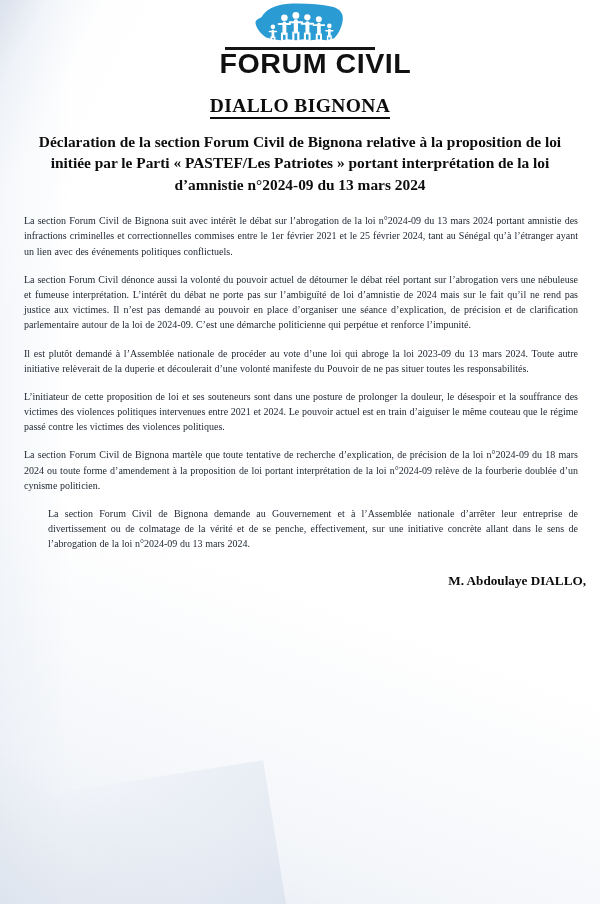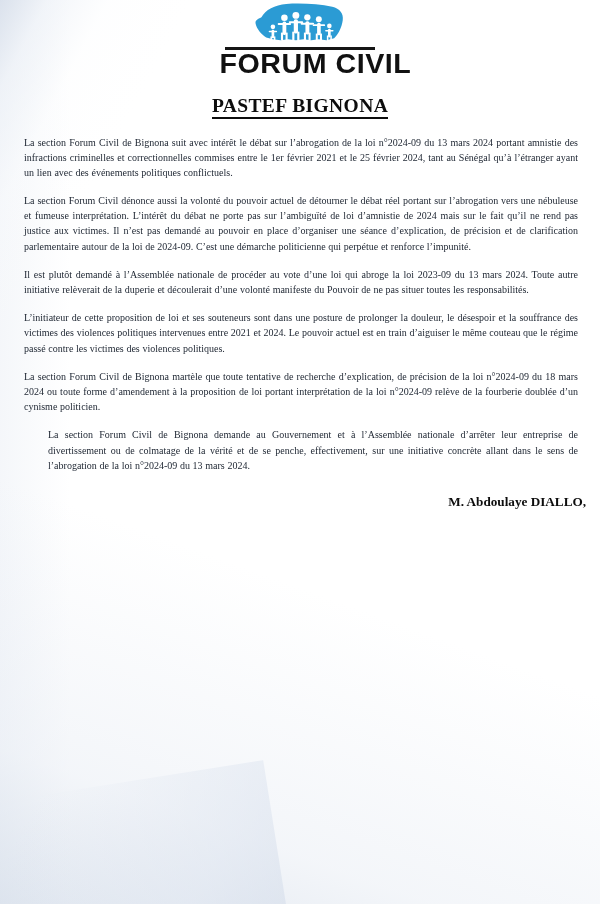--- a/index.html
+++ b/index.html
@@ -198,21 +198,22 @@
             <rect x="102.6" y="29.2" width="8.8" height="1.7" rx="0.8"></rect>
             <rect x="104.4" y="35" width="1.6" height="5"></rect>
             <rect x="108" y="35" width="1.6" height="5"></rect>
           </g>
         </svg>
         <div class="logo-rule"></div>
         <div class="logo-word">FORUM CIVIL</div>
       </div>
     </div>
 
-    <h1 class="doc-title"><span class="ul">PASTEF BIGNONA</span></h1>
+    <h1 class="doc-title"><span class="ul">DIALLO BIGNONA</span></h1>
+    <h2 class="doc-subtitle">Déclaration de la section Forum Civil de Bignona relative à la proposition de loi initiée par le Parti « PASTEF/Les Patriotes » portant interprétation de la loi d’amnistie n°2024-09 du 13 mars 2024</h2>
 
     <div class="body-copy">
       <p class="para">La section Forum Civil de Bignona suit avec intérêt le débat sur l’abrogation de la loi n°2024-09 du 13 mars 2024 portant amnistie des infractions criminelles et correctionnelles commises entre le 1er février 2021 et le 25 février 2024, tant au Sénégal qu’à l’étranger ayant un lien avec des événements politiques conflictuels.</p>
       <p class="para">La section Forum Civil dénonce aussi la volonté du pouvoir actuel de détourner le débat réel portant sur l’abrogation vers une nébuleuse et fumeuse interprétation. L’intérêt du débat ne porte pas sur l’ambiguïté de loi d’amnistie de 2024 mais sur le fait qu’il ne rend pas justice aux victimes. Il n’est pas demandé au pouvoir en place d’organiser une séance d’explication, de précision et de clarification parlementaire autour de la loi de 2024-09. C’est une démarche politicienne qui perpétue et renforce l’impunité.</p>
       <p class="para">Il est plutôt demandé à l’Assemblée nationale de procéder au vote d’une loi qui abroge la loi 2023-09 du 13 mars 2024. Toute autre initiative relèverait de la duperie et découlerait d’une volonté manifeste du Pouvoir de ne pas situer toutes les responsabilités.</p>
       <p class="para">L’initiateur de cette proposition de loi et ses souteneurs sont dans une posture de prolonger la douleur, le désespoir et la souffrance des victimes des violences politiques intervenues entre 2021 et 2024. Le pouvoir actuel est en train d’aiguiser le même couteau que le régime passé contre les victimes des violences politiques.</p>
       <p class="para">La section Forum Civil de Bignona martèle que toute tentative de recherche d’explication, de précision de la loi n°2024-09 du 18 mars 2024 ou toute forme d’amendement à la proposition de loi portant interprétation de la loi n°2024-09 relève de la fourberie doublée d’un cynisme politicien.</p>
       <p class="para">La section Forum Civil de Bignona demande au Gouvernement et à l’Assemblée nationale d’arrêter leur entreprise de divertissement ou de colmatage de la vérité et de se penche, effectivement, sur une initiative concrète allant dans le sens de l’abrogation de la loi n°2024-09 du 13 mars 2024.</p>
     </div>
 

